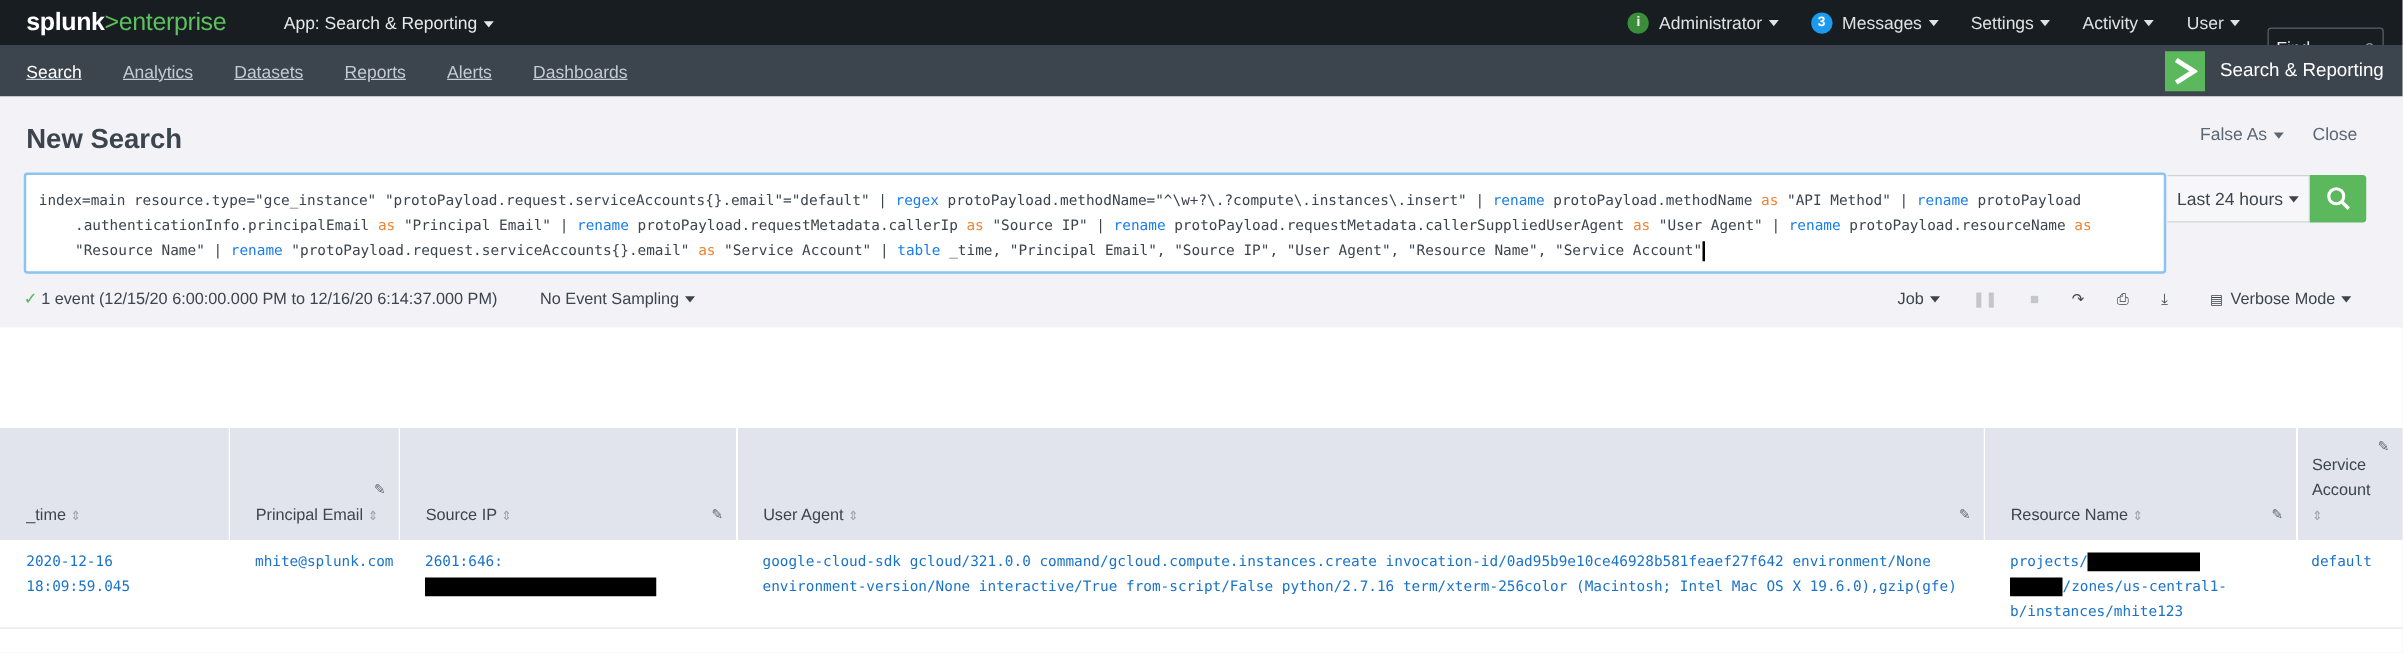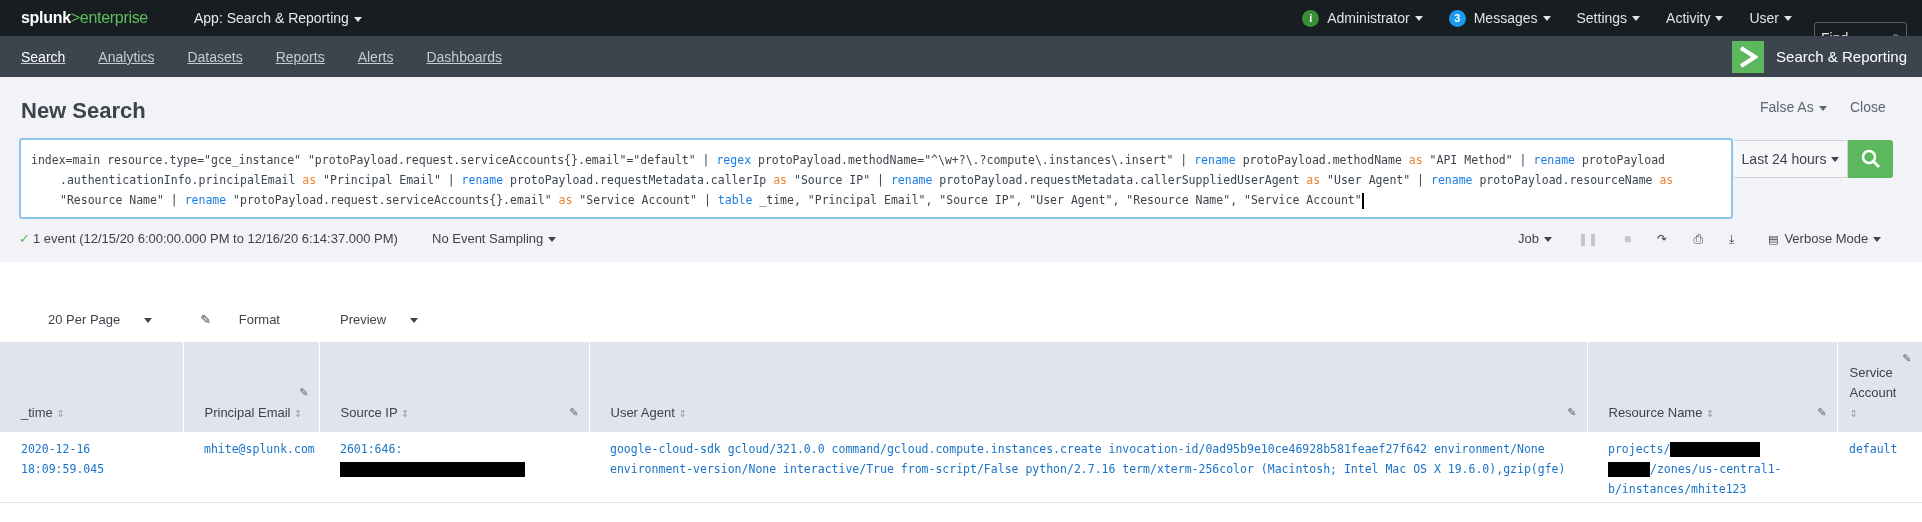--- a/index.html
+++ b/index.html
@@ -1,18 +1,18 @@
 <!DOCTYPE html>
 <html><head>
 <meta charset="utf-8">
 <style>
   * { box-sizing: border-box; margin: 0; padding: 0; }
   html, body { width: 1922px; height: 522px; overflow: hidden; background: #f2f2f7; font-family: "Liberation Sans", "DejaVu Sans", sans-serif; color: #3c444d; }
   .topbar { position: absolute; left: 0; top: 0; width: 1922px; height: 36px; background: #171d21; color: #d8dbdf; display: flex; align-items: center; font-size: 14px; }
-  .logo { margin-left: 21px; font-size: 16px; letter-spacing: -0.3px; }
+  .logo { margin-left: 21px; font-size: 20px; letter-spacing: -0.3px; }
   .logo .s { color: #fff; font-weight: bold; }
   .logo .e { color: #5cc05c; }
   .appmenu { margin-left: 46px; color: #e8e9ea; }
   .caret { display: inline-block; width: 0; height: 0; border-left: 4px solid transparent; border-right: 4px solid transparent; border-top: 5px solid currentColor; margin-left: 5px; vertical-align: middle; }
   .topright { position: absolute; right: 0; top: 0; height: 36px; display: flex; align-items: center; }
   .tr-item { margin-right: 26px; color: #e0e2e4; display: flex; align-items: center; }
   .badge { display: inline-flex; align-items: center; justify-content: center; width: 17px; height: 17px; border-radius: 50%; font-size: 11px; color: #fff; margin-right: 8px; font-weight: bold; }
   .badge.green { background: #3a8e3a; }
   .badge.blue { background: #1a9af0; }
   .find { width: 93px; height: 25px; border: 1px solid #5a6068; border-radius: 3px; margin-right: 15px; display: flex; align-items: flex-end; justify-content: space-between; padding: 0 6px; color: #e8e9ea; font-size: 14px; margin-left: -4px; margin-top: 32px; }
@@ -136,25 +136,20 @@
   <span><span>Job</span><span class="caret"></span></span>
   <span class="ic dim">❚❚</span>
   <span class="ic dim">■</span>
   <span class="ic">↷</span>
   <span class="ic">⎙</span>
   <span class="ic">⤓</span>
 </div>
 <div class="verbose"><span style="font-size:11px;margin-right:6px;">▤</span><span>Verbose Mode</span><span class="caret"></span></div>
 
 <div class="content">
-  <div class="toolbar">
-    <span><span>20 Per Page</span><span class="caret"></span></span>
-    <span><span>✎</span> <span>Format</span></span>
-    <span style="margin-left:36px;"><span>Preview</span><span class="caret"></span></span>
-  </div>
 
   <table>
     <colgroup>
       <col style="width:183px">
         <col style="width:136px">
         <col style="width:270px">
         <col style="width:998px">
         <col style="width:250px">
         <col style="width:85px">
     </colgroup>

